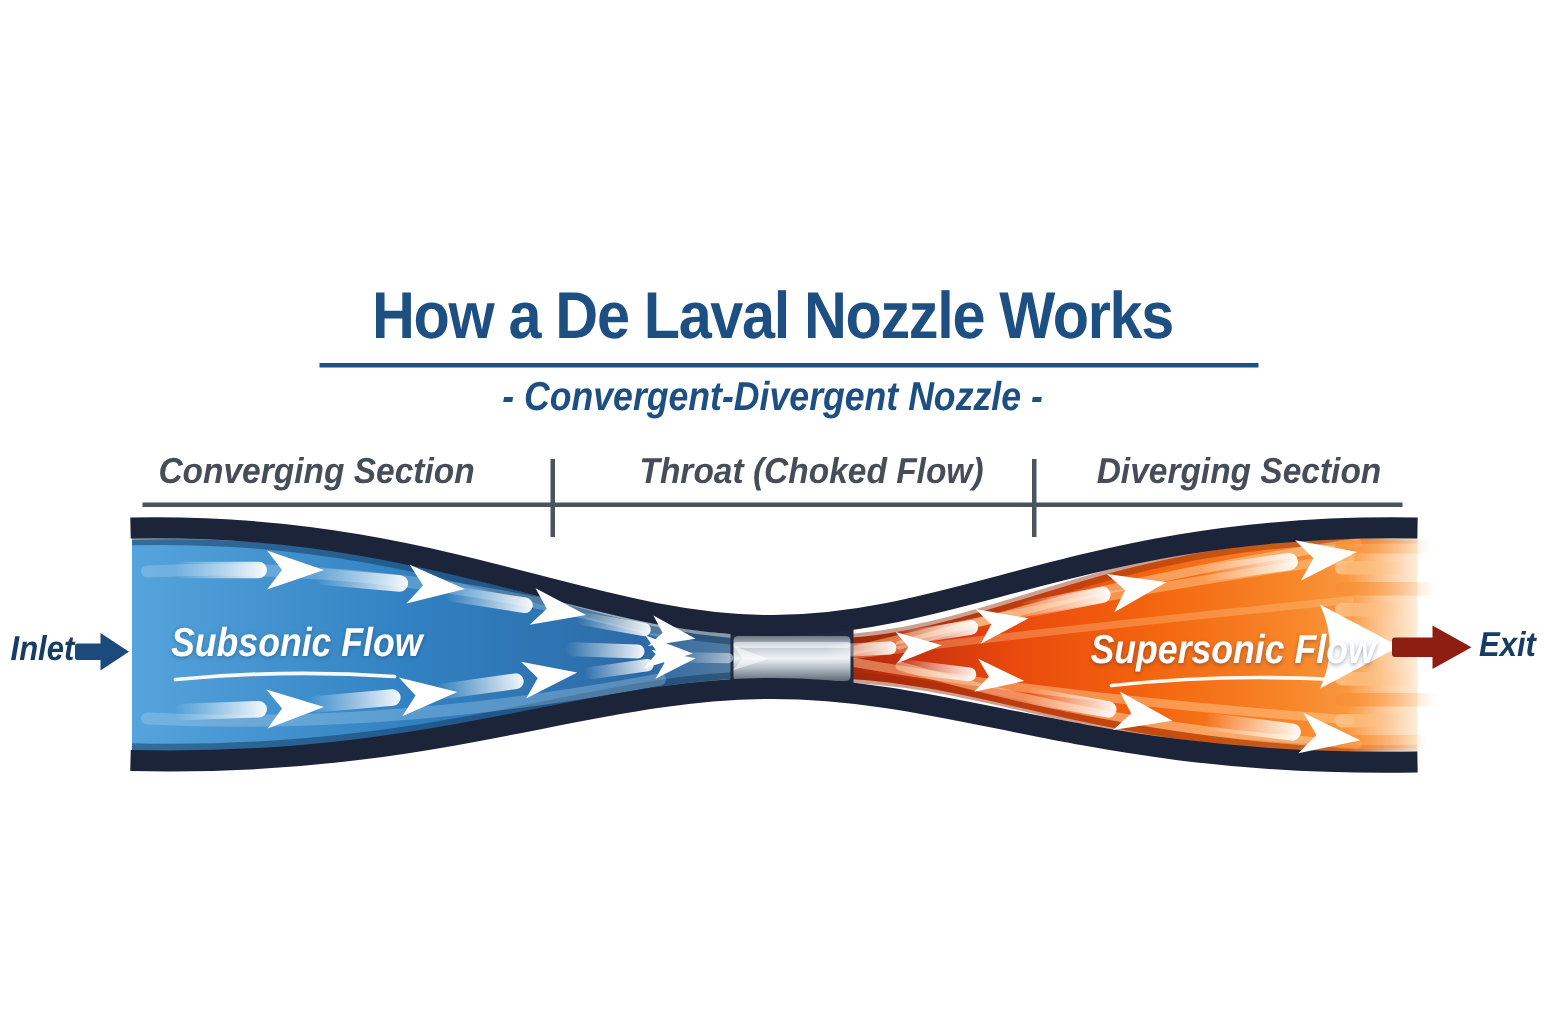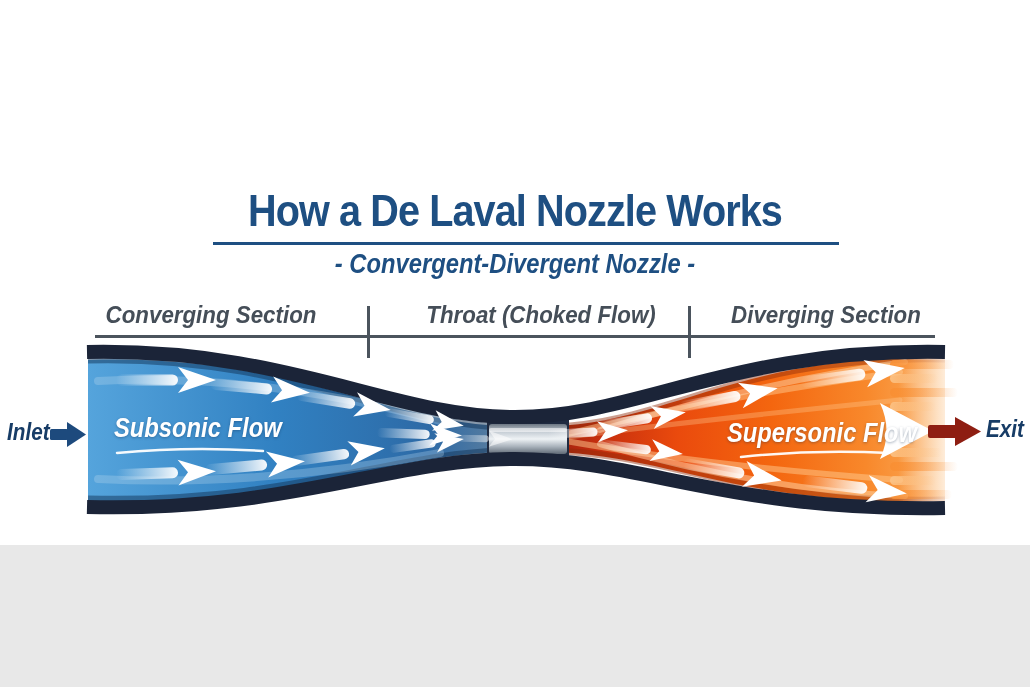--- a/index.html
+++ b/index.html
@@ -6,21 +6,21 @@
     --title-blue:#1e4f82;
     --section-label-gray:#454e58;
     --wall-navy:#1b2438;
     --ruler-gray:#4b545d;
     --exit-arrow-red:#8e1e12;
     --background:#ffffff;
   }
   *{margin:0;padding:0;box-sizing:border-box;}
   html,body{background:#e8e8e8;font-family:"Liberation Sans",sans-serif;}
   .stage{
-    position:relative;width:1030px;height:545px;background:var(--background);
+    position:relative;width:1030px;height:687px;background:var(--background);
     overflow:hidden;margin:0 auto;
   }
   .abs{position:absolute;}
   .page-title{
     top:186px;left:0;right:0;text-align:center;
     font-size:44px;font-weight:bold;letter-spacing:-1px;
     color:var(--title-blue);transform:scaleX(.9);transform-origin:center;
     white-space:nowrap;
   }
   .title-underline{

